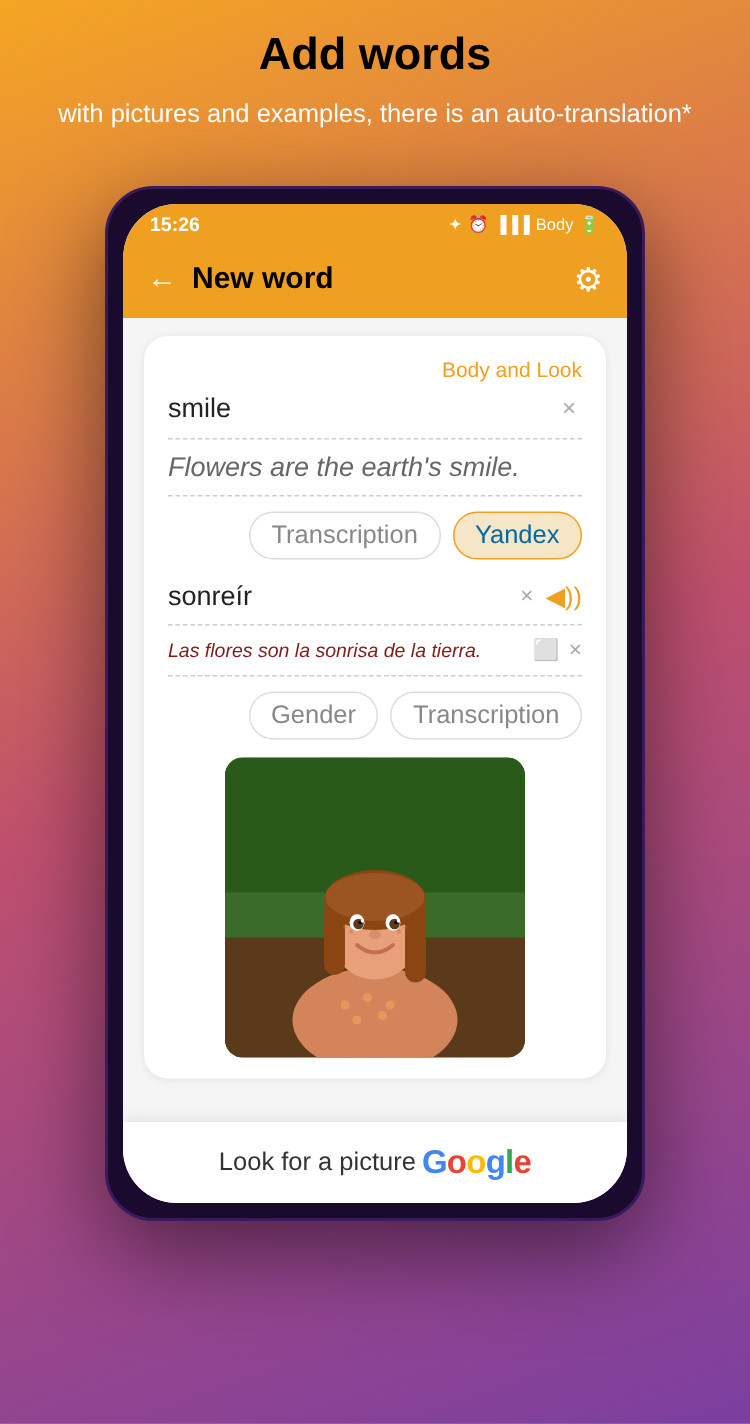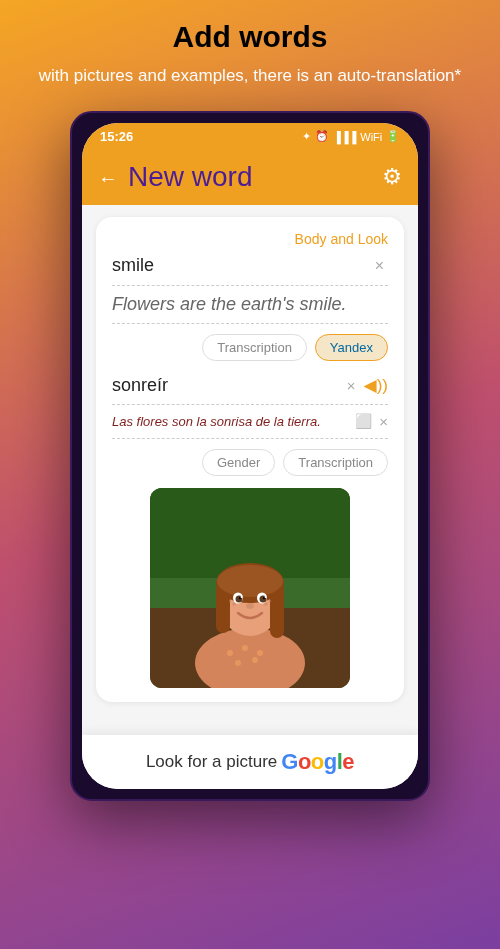--- a/index.html
+++ b/index.html
@@ -24,30 +24,30 @@
       text-align: left;
       line-height: 1.1;
       margin-bottom: 10px;
     }
 
     .promo-subtitle {
       color: white;
       font-size: 17px;
       text-align: center;
       line-height: 1.5;
-      margin-bottom: 22px;
+      margin-bottom: 35px;
       padding: 0 30px;
     }
 
     
     .phone-frame {
       width: 360px;
       height: 690px;
       background: #1a0a2e;
-      border-radius: 22px;
+      border-radius: 32px;
       padding: 10px;
       position: relative;
       box-shadow: 0 20px 60px rgba(0,0,0,0.5);
       border: 2px solid #3a1a5a;
     }
 
     .phone-inner {
       width: 100%;
       height: 100%;
       border-radius: 36px;
@@ -99,23 +99,23 @@
       gap: 10px;
     }
 
     .back-arrow {
       color: white;
       font-size: 20px;
       cursor: pointer;
     }
 
     .header-title {
-      color: #4c1d95;
-      font-size: 28px;
-      font-weight: 400;
+      color: #000000;
+      font-size: 20px;
+      font-weight: 700;
     }
 
     .settings-icon {
       color: white;
       font-size: 22px;
     }
 
     
     .content-area {
       flex: 1;
@@ -184,21 +184,21 @@
       display: flex;
       justify-content: flex-end;
       gap: 8px;
       margin-bottom: 14px;
     }
 
     .tag-btn {
       border: 1.5px solid #ddd;
       border-radius: 20px;
       padding: 5px 14px;
-      font-size: 13px;
+      font-size: 17px;
       color: #888;
       background: white;
       cursor: pointer;
     }
 
     .tag-btn.yandex {
       background: #f5e6c8;
       border-color: #f0a020;
       color: #0369a1;
       font-weight: 500;
@@ -325,21 +325,21 @@
 
 <div class="phone-frame">
   <div class="phone-inner">
 
     <div class="status-bar">
       <span class="status-time">15:26</span>
       <div class="status-icons">
         <span class="status-icon">✦</span>
         <span class="status-icon">⏰</span>
         <span class="status-icon">▐▐▐</span>
-        <span class="status-icon">WiFi</span>
+        <span class="status-icon">Body</span>
         <span class="status-icon">🔋</span>
       </div>
     </div>
 
     <div class="app-header">
       <div class="header-left">
         <span class="back-arrow">←</span>
         <span class="header-title">New word</span>
       </div>
       <span class="settings-icon">⚙</span>

